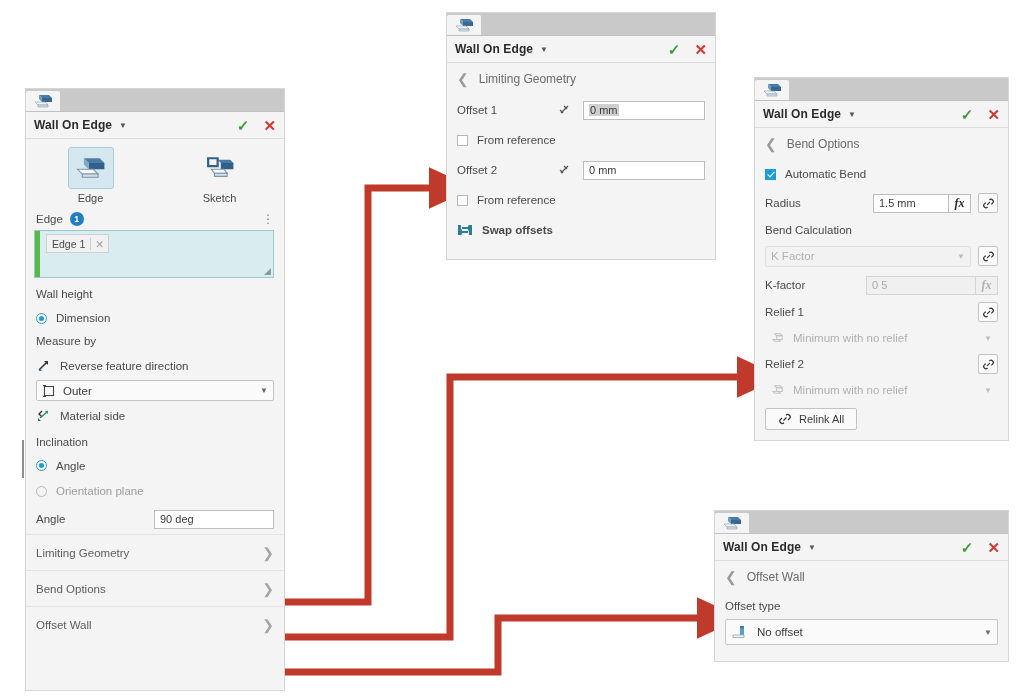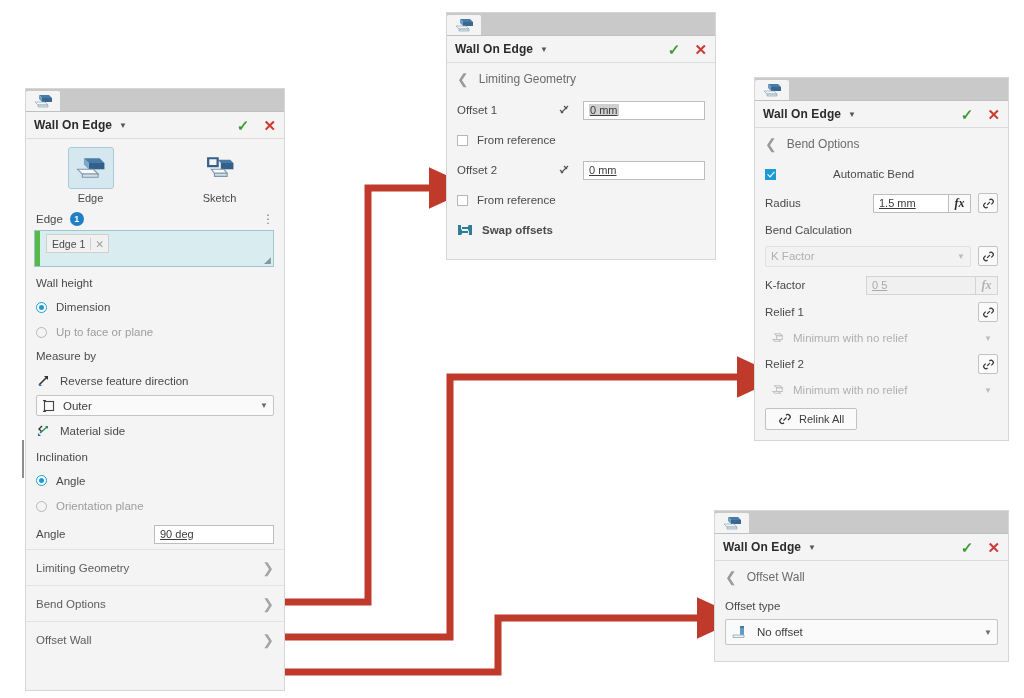--- a/index.html
+++ b/index.html
@@ -21,21 +21,21 @@
   .ok{color:#3d9b35;font-size:15px;font-weight:bold;margin-right:14px;line-height:1;}
   .cancel{color:#cc3b34;font-size:15px;font-weight:bold;line-height:1;}
   .body{padding:0;}
   .back-hdr{display:flex;align-items:center;height:32px;padding:0 10px;color:#6b6b6b;font-size:12px;}
   .chev-l{font-size:14px;color:#9a9a9a;margin-right:10px;font-weight:300;}
   .row{display:flex;align-items:center;padding:0 10px;min-height:26px;}
   .lbl{color:#4a4a4a;}
   .lbl-dim{color:#9d9d9d;}
   .grow{flex:1;}
   .field{background:#fff;border:1px solid #bdbdbd;height:19px;box-sizing:border-box;
-         display:flex;align-items:center;padding:0 5px;font-size:11px;color:#3c3c3c;text-decoration:underline;}
+         display:flex;align-items:center;padding:0 5px;font-size:11px;color:#3c3c3c;}
   .field.dis{background:#f0f0f0;border-color:#d4d4d4;color:#a8a8a8;}
   .sel{background:#cfcfcf;padding:0 1px;}
   .ddown{background:#fafafa;border:1px solid #c4c4c4;height:21px;box-sizing:border-box;
          display:flex;align-items:center;padding:0 5px;border-radius:2px;}
   .ddown.dis{background:#f2f2f2;border-color:#e0e0e0;color:#b0b0b0;}
   .ddown .ar{margin-left:auto;font-size:8px;color:#6a6a6a;}
   .ddown.dis .ar{color:#bdbdbd;}
   .radio{width:11px;height:11px;border-radius:50%;border:1.5px solid #b7b7b7;
          box-sizing:border-box;margin-right:9px;flex:none;}
   .radio.on{border-color:#1c9ad6;background:#fff;position:relative;}
@@ -49,21 +49,21 @@
   .sec .ch{margin-left:auto;color:#a5a5a5;font-size:14px;font-weight:300;}
   .iconbtn{width:20px;height:20px;border:1px solid #c2c2c2;background:#fafafa;border-radius:2px;
            display:flex;align-items:center;justify-content:center;box-sizing:border-box;}
   .fxbox{width:22px;height:19px;border:1px solid #bdbdbd;border-left:none;background:#fafafa;
          display:flex;align-items:center;justify-content:center;box-sizing:border-box;
          font-family:"Liberation Serif",serif;font-style:italic;font-size:12px;font-weight:bold;color:#2b2b2b;}
   .fxbox.dis{background:#f0f0f0;border-color:#d4d4d4;color:#b1b1b1;}
   .kebab{margin-left:auto;color:#7a7a7a;font-size:12px;letter-spacing:0;line-height:1;}
   .badge{width:14px;height:14px;border-radius:50%;background:#1f7ec4;color:#fff;font-size:9px;
          display:flex;align-items:center;justify-content:center;margin-left:7px;font-weight:bold;}
-  .selbox{height:37px;background:#d9ecef;border:1px solid #9ec6cf;box-sizing:border-box;
+  .selbox{height:48px;background:#d9ecef;border:1px solid #9ec6cf;box-sizing:border-box;
           display:flex;align-items:flex-start;position:relative;}
   .selbar{width:5px;background:#57b948;align-self:stretch;flex:none;}
   .chip{margin:3px 0 0 6px;height:17px;background:#f1f1f1;border:1px solid #cfcfcf;
         display:flex;align-items:center;font-size:10.5px;color:#4a4a4a;}
   .chip span.t{padding:0 5px;}
   .chip span.x{border-left:1px solid #cfcfcf;padding:0 4px;color:#9e9e9e;}
   .grip{position:absolute;right:2px;bottom:1px;color:#7f9ba2;font-size:9px;}
   .btnwide{height:22px;border:1px solid #c2c2c2;background:#fafafa;border-radius:2px;
            display:inline-flex;align-items:center;padding:0 12px;box-sizing:border-box;
            font-size:11px;color:#3c3c3c;}
@@ -157,24 +157,20 @@
       </div>
     </div>
 
     <div class="row" style="min-height:24px;margin-top:4px;">
       <span class="lbl">Wall height</span>
     </div>
     <div class="row" style="min-height:24px;">
       <span class="radio on"></span>
       <span class="lbl">Dimension</span>
     </div>
-    <div class="row" style="min-height:26px;">
-      <span class="radio"></span>
-      <span class="lbl-dim">Up to face or plane</span>
-    </div>
     <div class="row" style="min-height:22px;">
       <span class="lbl">Measure by</span>
     </div>
 
     <div class="row" style="min-height:28px;">
       <svg width="16" height="16" viewBox="0 0 16 16" style="margin-right:8px;">
         <path d="M3 12 L11 4" stroke="#333" stroke-width="1.6" fill="none"></path>
         <path d="M8 3 L12 3 L12 7 z" fill="#333"></path>
         <path d="M3 10 L3 13 L6 13 z" fill="#2f6fa8"></path>
       </svg>
@@ -318,21 +314,21 @@
     <span class="title">Wall On Edge</span>
     <span class="caret">▼</span>
     <span class="tspacer"></span>
     <span class="ok">✓</span>
     <span class="cancel">✕</span>
   </div>
   <div class="back-hdr">
     <span class="chev-l">❮</span>
     <span>Bend Options</span>
   </div>
-  <div class="row" style="min-height:28px;gap:48px;">
+  <div class="row" style="min-height:28px;">
     <span class="cbox on"></span>
     <span class="lbl">Automatic Bend</span>
   </div>
   <div class="row" style="min-height:30px;">
     <span class="lbl">Radius</span>
     <span class="grow"></span>
     <span class="field" style="width:76px;">
       <span>1.5 mm</span>
     </span>
     <span class="fxbox">fx</span>

